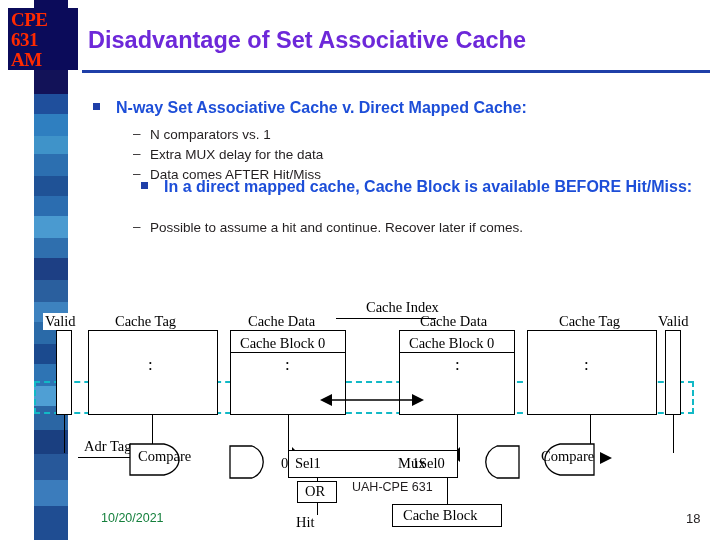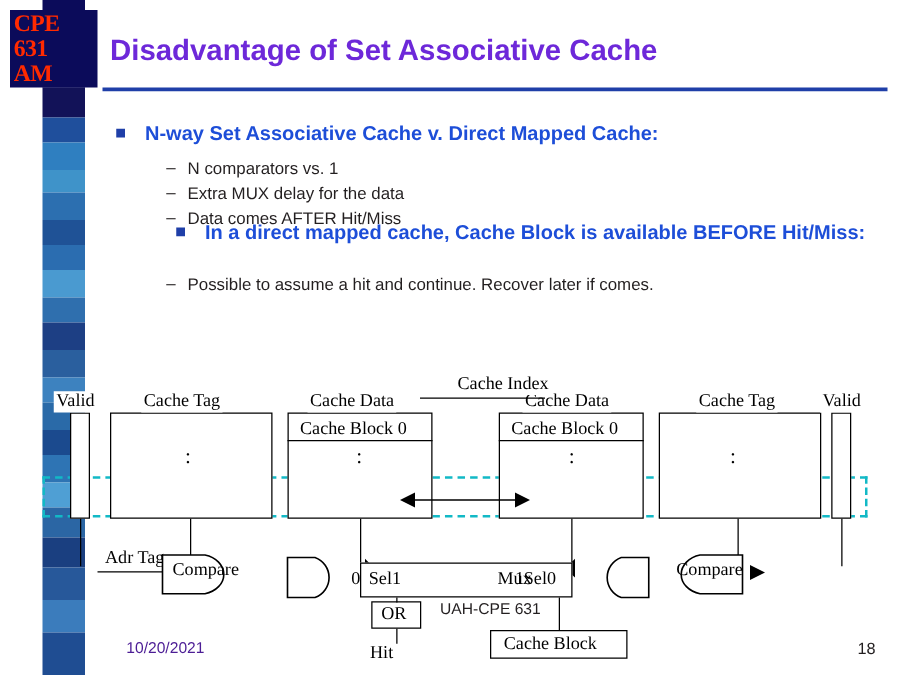--- a/index.html
+++ b/index.html
@@ -126,21 +126,21 @@
     box-sizing: border-box;
   }
   .hline { position: absolute; height: 1.3px; background: #000; }
   .vline { position: absolute; width: 1.3px; background: #000; }
 
   .footer-date {
     position: absolute;
     left: 101px;
     top: 511px;
     font-size: 12.5px;
-    color: #4c1d95;
+    color: #15803d;
   }
   .footer-center {
     position: absolute;
     left: 352px;
     top: 480px;
     font-size: 12.5px;
     color: #231f20;
   }
   .footer-page {
     position: absolute;

